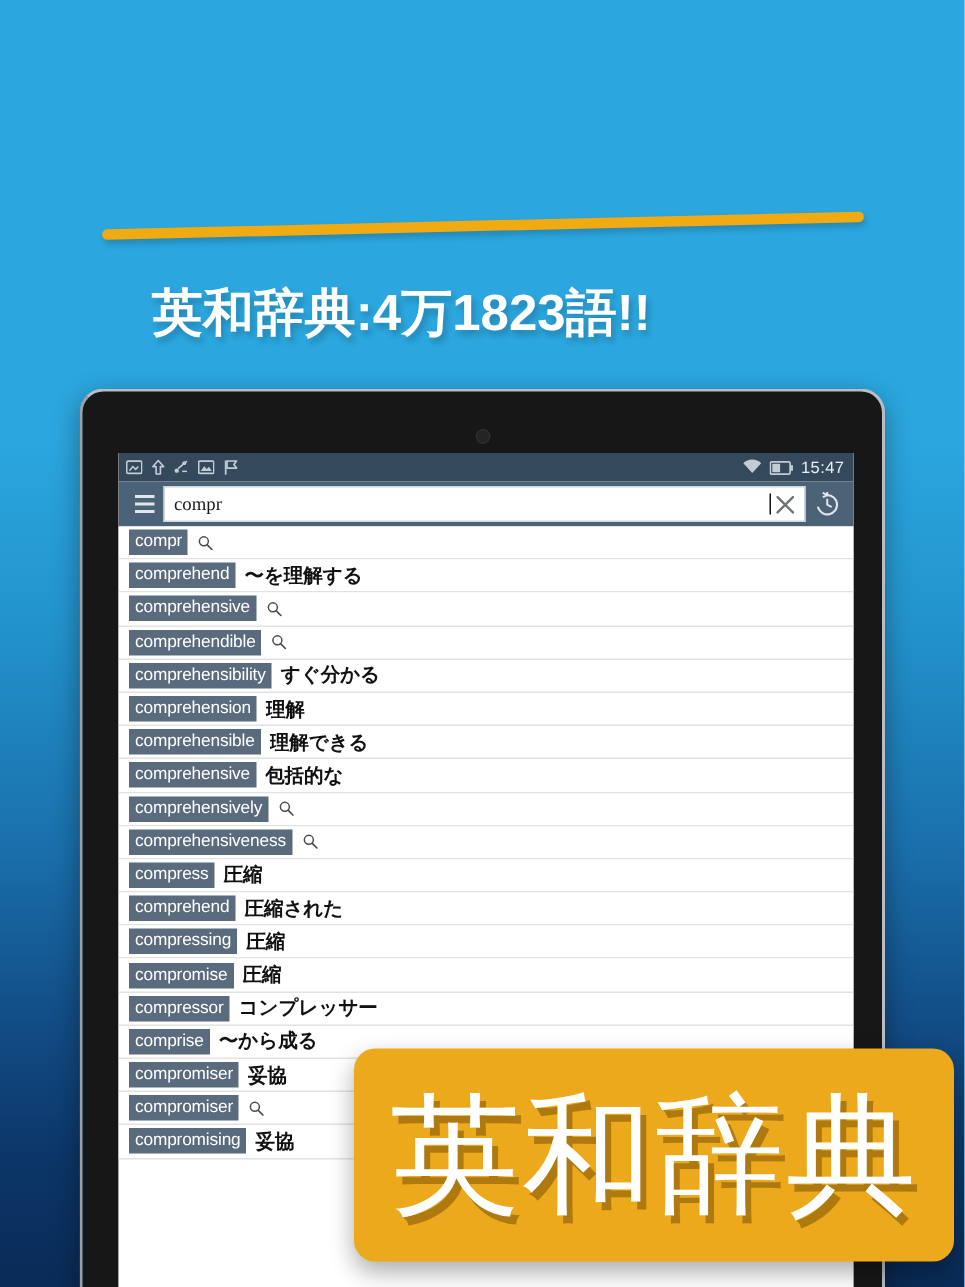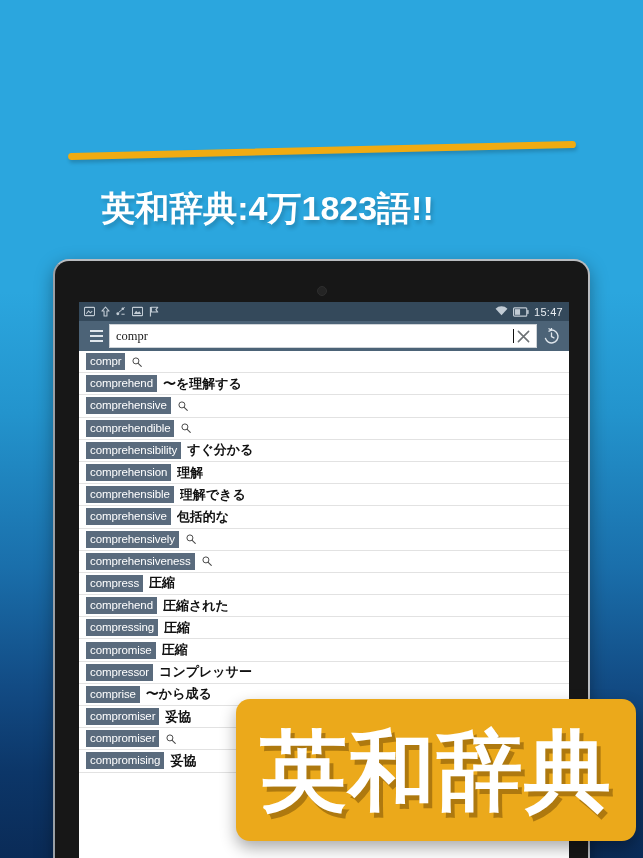--- a/index.html
+++ b/index.html
@@ -247,21 +247,21 @@
     background: #eba91b;
     border-radius: 14px;
     box-shadow: 0 7px 16px rgba(0,0,0,0.33);
     display: flex;
     align-items: center;
     justify-content: center;
     overflow: hidden;
   }
   .badge-text {
     font-size: 87px;
-    font-weight: bold;
+    font-weight: normal;
     color: #ffffff;
     letter-spacing: 1px;
     line-height: 1;
     white-space: nowrap;
     text-shadow: 4px 5px 0 rgba(124, 82, 6, 0.55);
   }
 </style>
 </head>
 <body>
 

